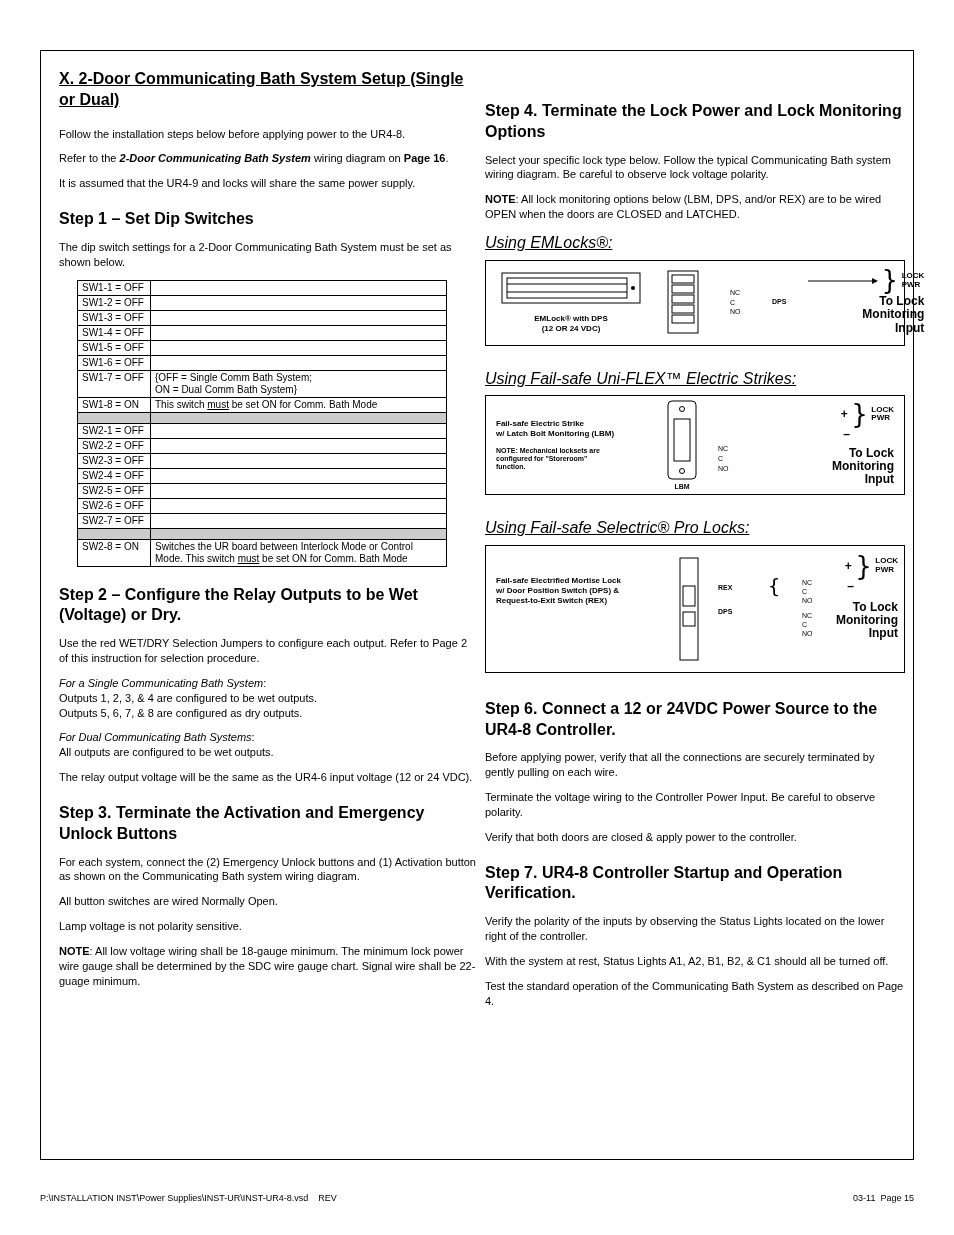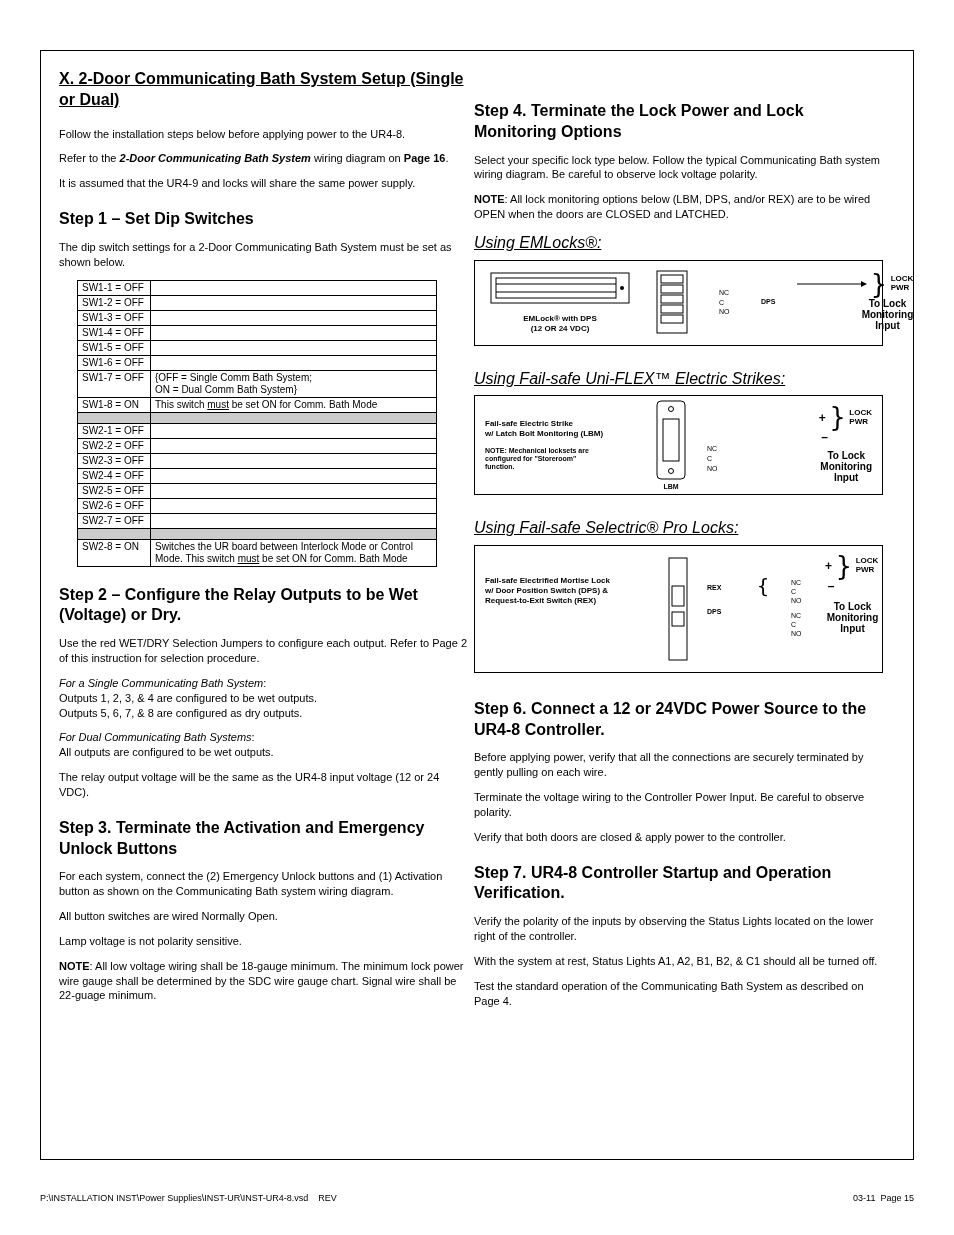--- a/index.html
+++ b/index.html
@@ -15,21 +15,21 @@
     height: 1235px;
     box-sizing: border-box;
     padding: 50px 40px 20px 40px;
     position: relative;
   }
   .frame {
     border: 1px solid #000;
     width: 100%;
     height: 1110px;
     box-sizing: border-box;
-    padding: 18px 30px 12px 18px;
+    padding: 18px 8px 12px 18px;
     display: flex;
     gap: 6px;
   }
   .col {
     flex: 1;
     min-width: 0;
   }
   h1.section-title {
     font-size: 16px;
     font-weight: bold;
@@ -101,23 +101,23 @@
     line-height: 0.8;
   }
   .lock-pwr {
     font-weight: bold;
     font-size: 8px;
     line-height: 1.1;
     text-align: left;
   }
   .to-lock {
     font-weight: bold;
-    font-size: 10px;
+    font-size: 12px;
     line-height: 1.1;
-    text-align: center;
+    text-align: right;
   }
 
   svg.device {
     flex-shrink: 0;
   }
 
   .footer {
     position: absolute;
     left: 40px;
     right: 40px;
@@ -229,21 +229,21 @@
       <p>Use the red WET/DRY Selection Jumpers to configure each output.  Refer to Page 2 of this instruction for selection procedure.</p>
       <p>
         <span class="em">For a Single Communicating Bath System</span>:<br>
         <span>Outputs 1, 2, 3, &amp; 4 are configured to be wet outputs.</span><br>
         <span>Outputs 5, 6, 7, &amp; 8 are configured as dry outputs.</span>
       </p>
       <p>
         <span class="em">For Dual Communicating Bath Systems</span>:<br>
         <span>All outputs are configured to be wet outputs.</span>
       </p>
-      <p>The relay output voltage will be the same as the UR4-8 input voltage (12 or 24 VDC).</p>
+      <p>The relay output voltage will be the same as the UR4-6 input voltage (12 or 24 VDC).</p>
 
       <h2 class="step">Step 3.  Terminate the Activation and Emergency Unlock Buttons</h2>
       <p>For each system, connect the (2) Emergency Unlock buttons and (1) Activation button as shown on the Communicating Bath system wiring diagram.</p>
       <p>All button switches are wired Normally Open.</p>
       <p>Lamp voltage is not polarity sensitive.</p>
       <p><span class="bold">NOTE</span><span>:  All low voltage wiring shall be 18-gauge minimum.  The minimum lock power wire gauge shall be determined by the SDC wire gauge chart.  Signal wire shall be 22-guage minimum.</span></p>
     </div>
 
     <div class="col">
 

